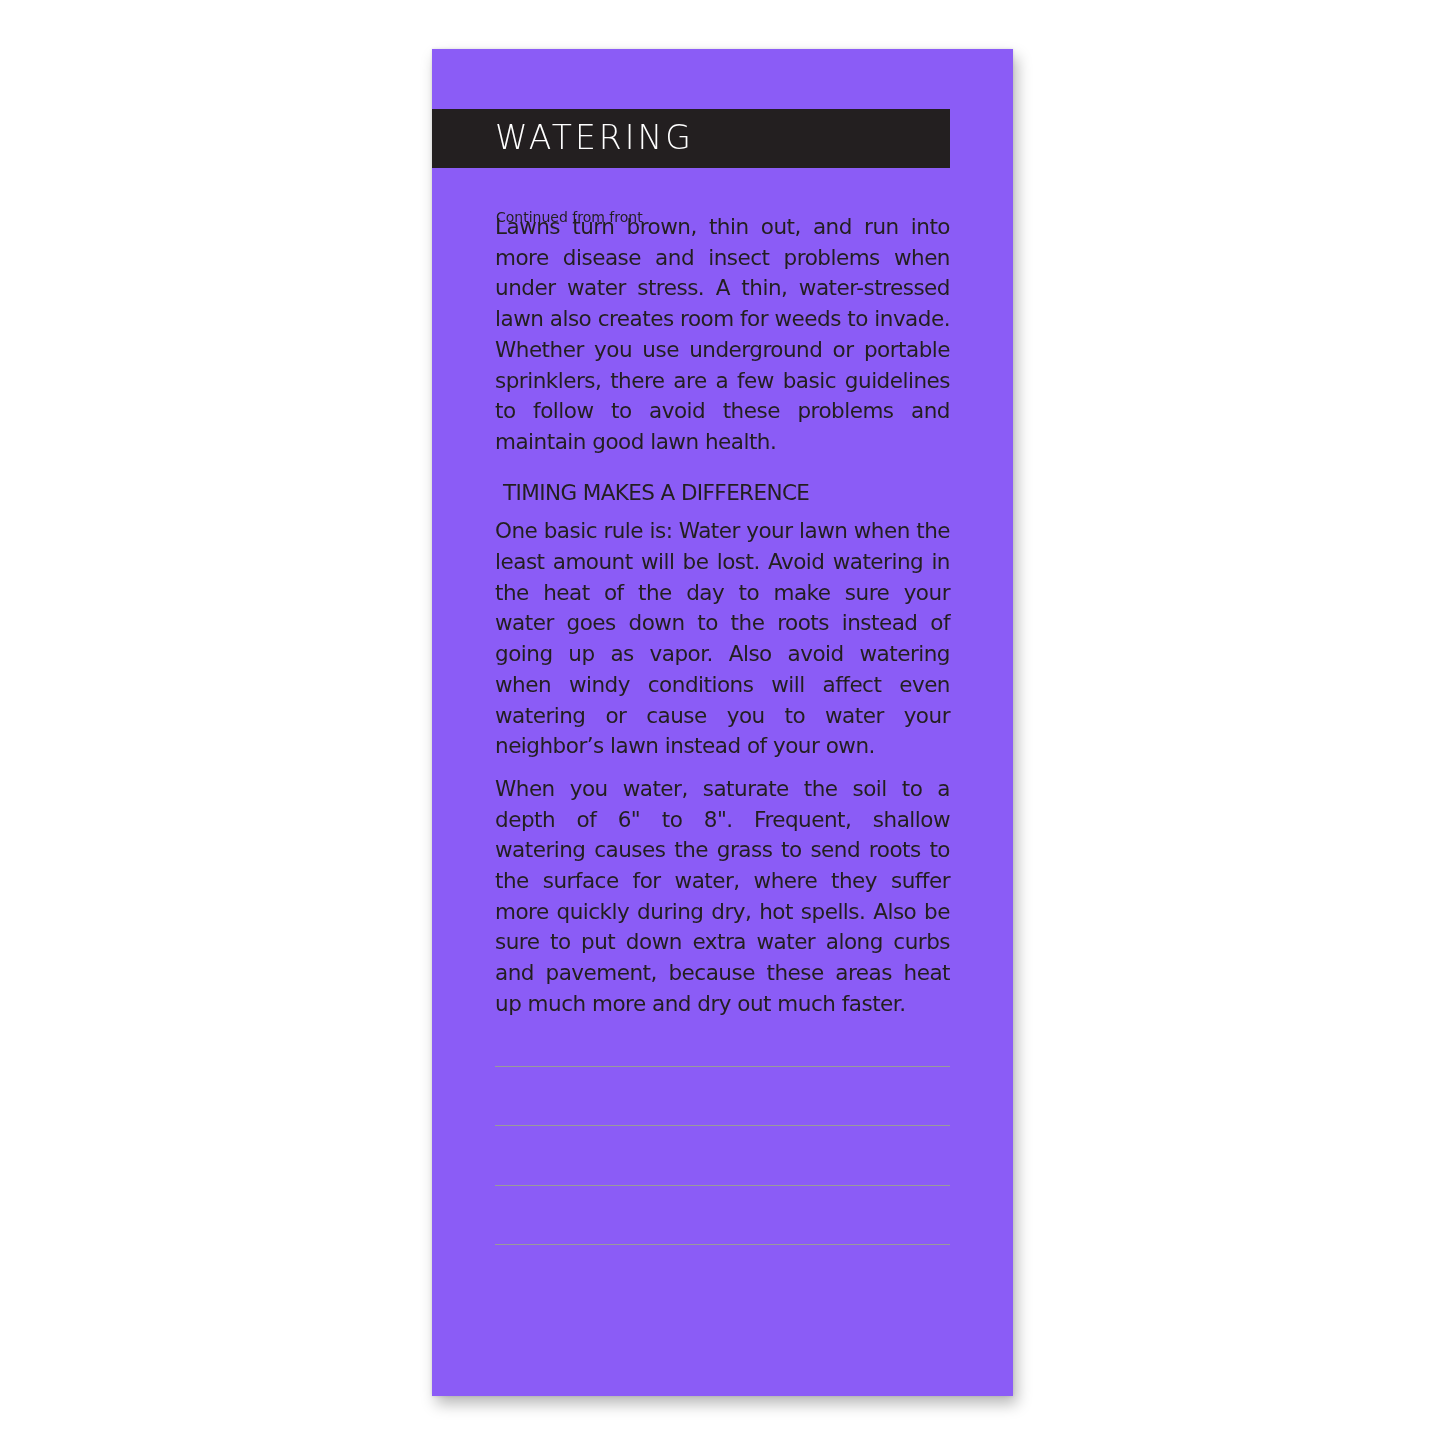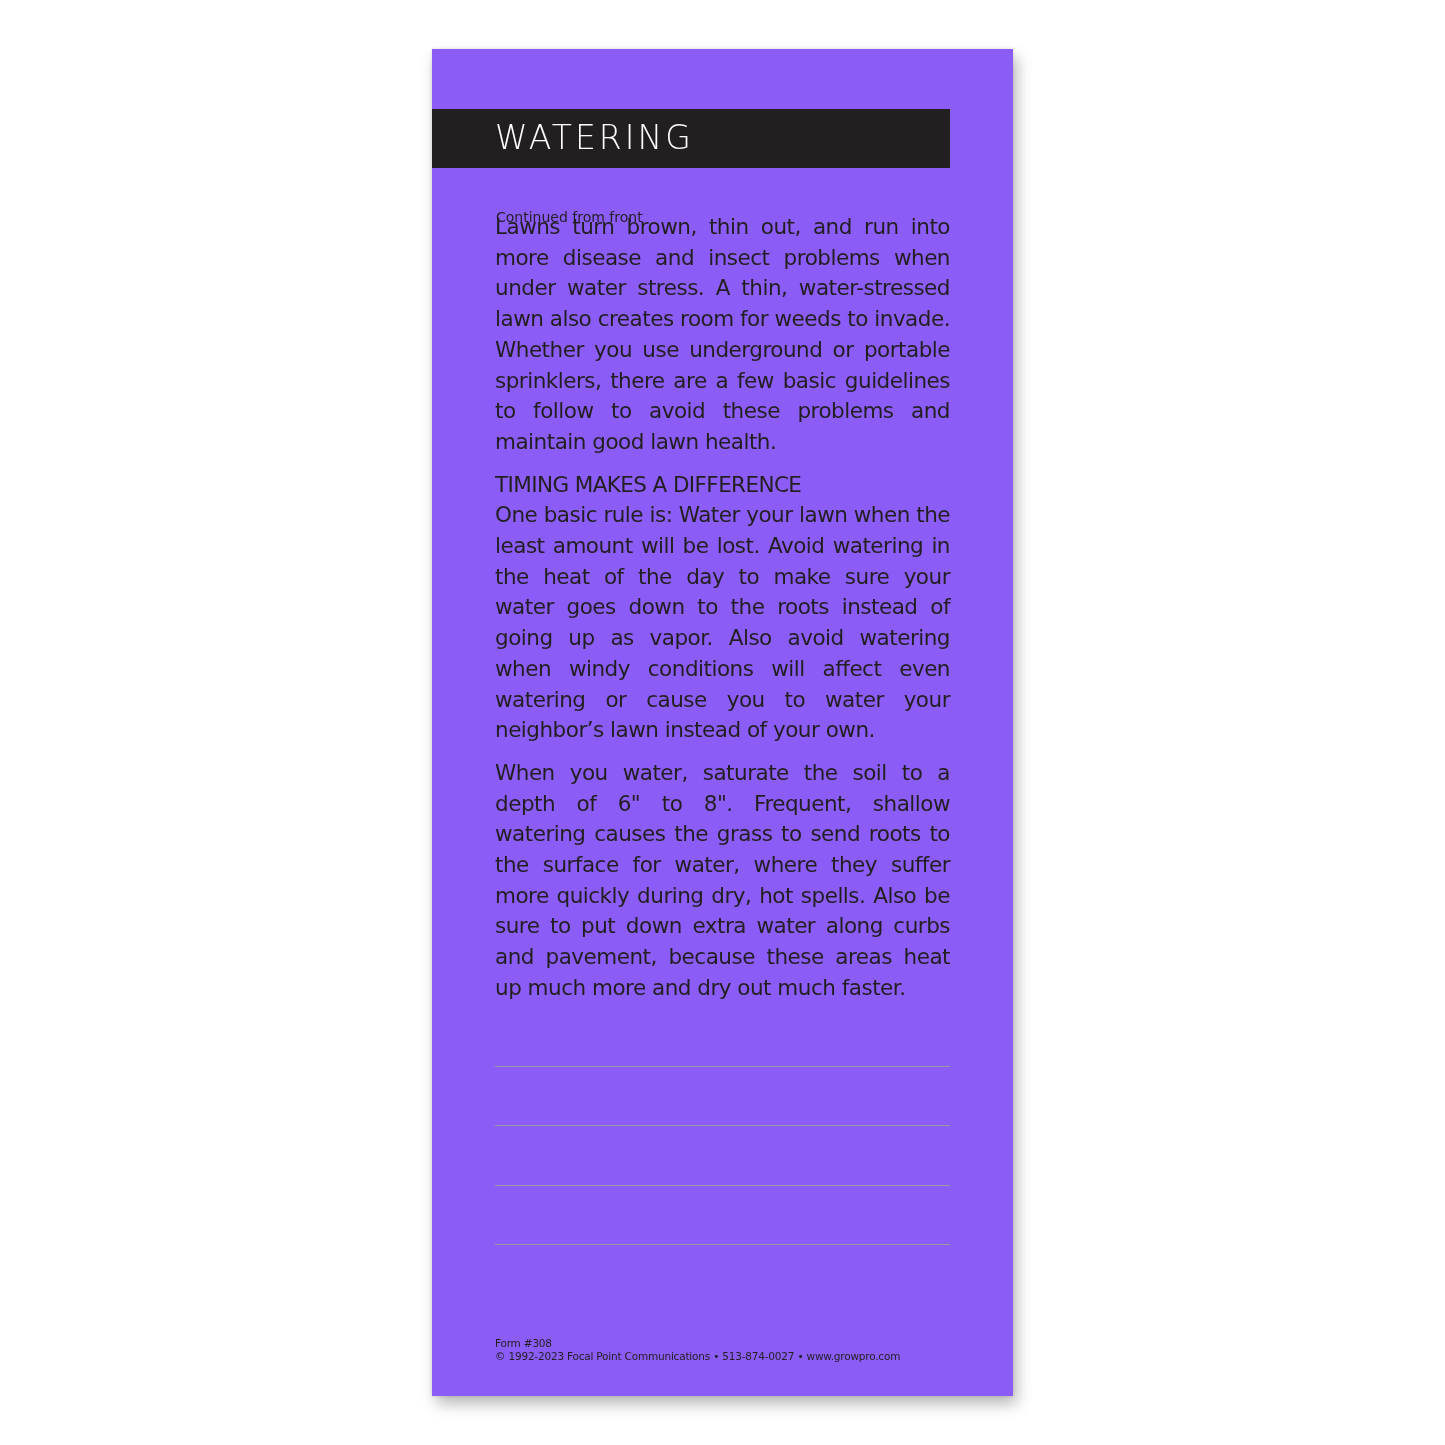--- a/index.html
+++ b/index.html
@@ -22,21 +22,21 @@
     position:absolute; left:64px; top:132px;
     font-size:14px; color:#231f20;margin-top:28px;
   }
   .content {
     position:absolute; left:63px; top:163px; width:455px;
     color:#231f20; font-size:21.5px; line-height:30.7px;
     font-family:"DejaVu Sans", sans-serif; letter-spacing:-0.5px;
   }
   .para { margin:0; text-align:justify; text-align-last:left; }
   .gap { height:12px; }
-  .heading { margin:0; text-transform:uppercase; letter-spacing:-0.6px; }
+  .heading { margin:8px; text-transform:uppercase; letter-spacing:-0.6px; }
   .rule {
     position:absolute; left:63px; width:455px; height:0;
     border-top:1.5px solid #9a9a9a;
   }
   .footer {
     position:absolute; left:63px; top:1288px; color:#231f20;
     font-size:10.5px; line-height:13px; letter-spacing:-0.2px;
   }
 </style>
 </head>
@@ -55,17 +55,13 @@
     <p class="para">One basic rule is: Water your lawn when the least amount will be lost. Avoid watering in the heat of the day to make sure your water goes down to the roots instead of going up as vapor. Also avoid watering when windy conditions will affect even watering or cause you to water your neighbor’s lawn instead of your own.</p>
     <div class="gap"></div>
     <p class="para">When you water, saturate the soil to a depth of 6" to 8". Frequent, shallow watering causes the grass to send roots to the surface for water, where they suffer more quickly during dry, hot spells. Also be sure to put down extra water along curbs and pavement, because these areas heat up much more and dry out much faster.</p>
   </div>
 
   <div class="rule" style="top:1017px;"></div>
   <div class="rule" style="top:1076px;"></div>
   <div class="rule" style="top:1136px;"></div>
   <div class="rule" style="top:1195px;"></div>
 
-  <div class="footer">
-    <div>Form #308</div>
-    <div>© 1992-2023 Focal Point Communications • 513-874-0027 • www.growpro.com</div>
-  </div>
 </div>
 
 </body></html>

